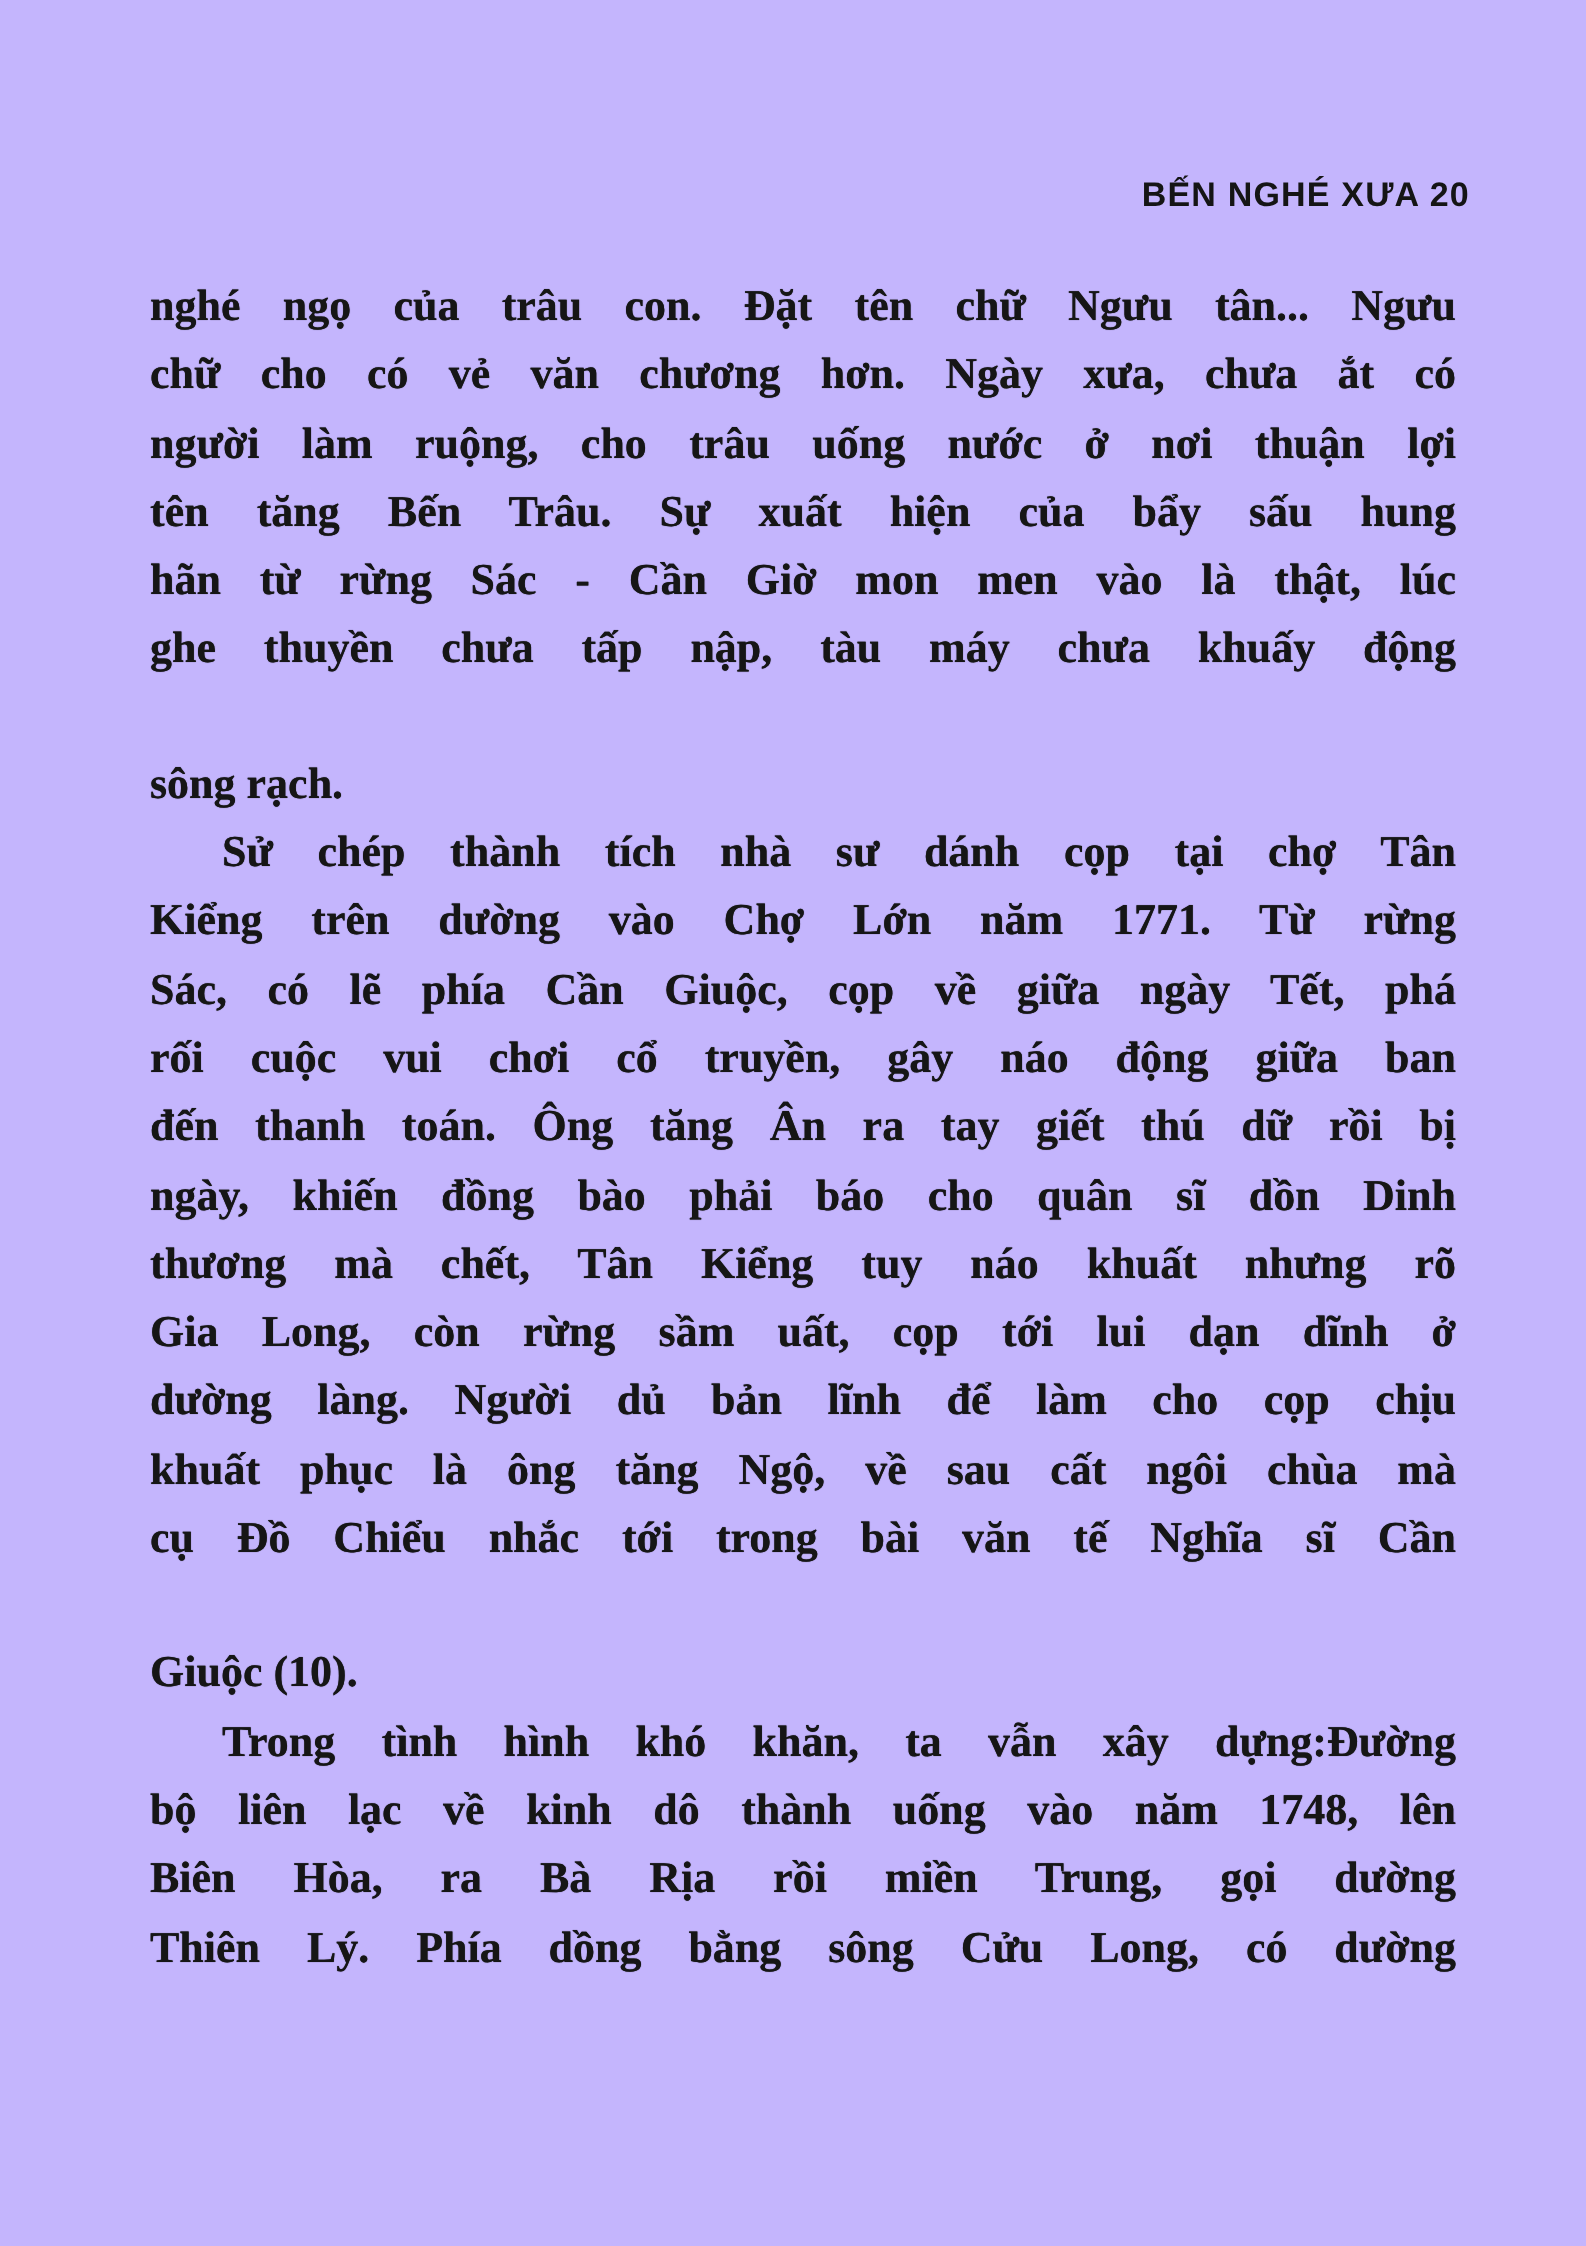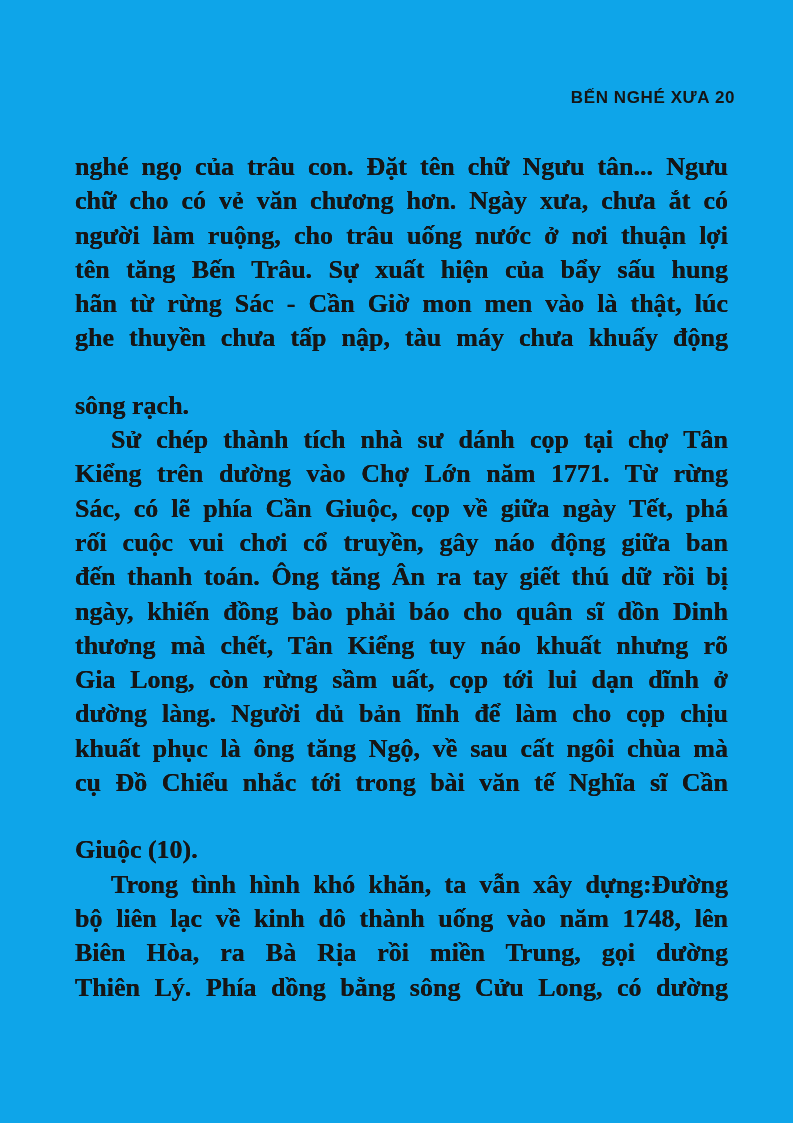--- a/index.html
+++ b/index.html
@@ -5,40 +5,40 @@
   html, body { margin: 0; padding: 0; }
   body {
     width: 793px; height: 1123px;
     background: #ffffff;
     overflow: hidden;
   }
   .page {
     position: absolute;
     left: 0; top: 0;
     width: 793px; height: 1123px;
-    background: #0ea5e9;
+    background: #c4b5fd;
   }
   .running-head {
     position: absolute;
     top: 88px;
     right: 58px;
     font-family: "Liberation Sans", sans-serif;
     font-weight: 700;
     font-size: 17px;
     letter-spacing: 0.6px;
     color: #151515;
   }
   .text-col {
     position: absolute;
     left: 75px;
-    top: 150px;
+    top: 136px;
     width: 653px;
     font-family: "Liberation Serif", serif;
     font-weight: 700;
-    font-size: 26px;
+    font-size: 22px;
     color: #161616;
     text-shadow: 0 0 0.4px #161616;
   }
   .para { margin: 0; padding: 0; }
   .line {
     height: 34.3px;
     line-height: 34.3px;
     text-align: justify;
     text-align-last: justify;
     overflow: hidden;

